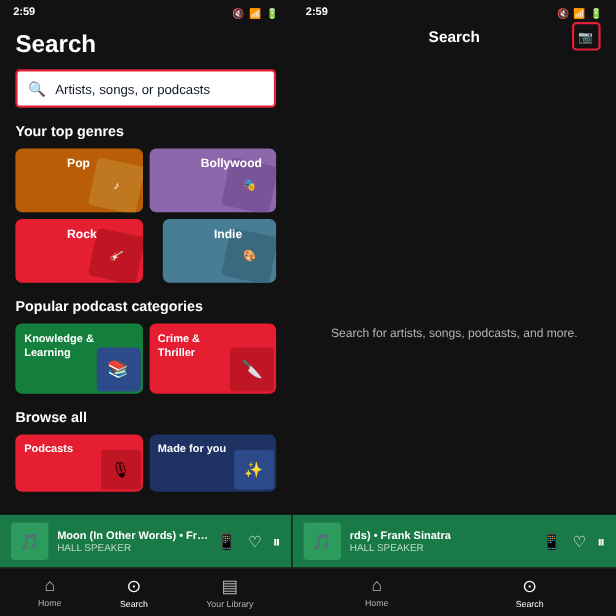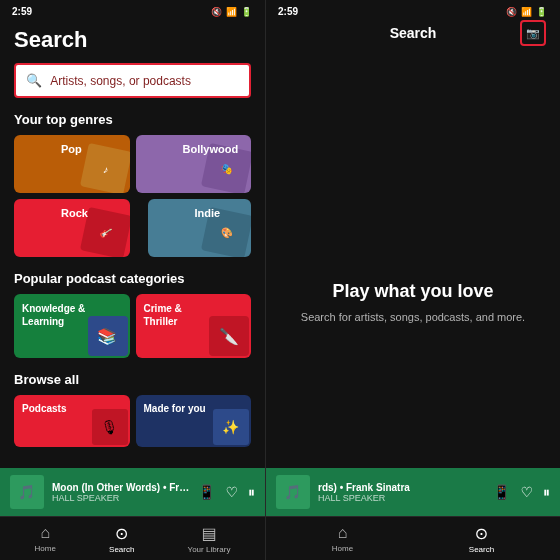--- a/index.html
+++ b/index.html
@@ -60,21 +60,21 @@
       padding: 8px 10px;
       margin-bottom: 14px;
       border: 2px solid #e22134;
     }
     .search-bar-icon {
       color: #555;
       font-size: 13px;
       margin-right: 8px;
     }
     .search-bar-text {
-      color: #7f1d1d;
+      color: #0f172a;
       font-size: 12px;
     }
 
     .section-label {
       color: #fff;
       font-size: 13px;
       font-weight: 700;
       margin-bottom: 8px;
     }
 
@@ -522,21 +522,20 @@
   </div>
 
   <div class="right-header">
     <span class="right-header-title">Search</span>
     <div class="camera-btn">
       <span style="font-size:11px;">📷</span>
     </div>
   </div>
 
   <div class="right-main">
-    <div class="play-love-title">Play what you love</div>
     <div class="play-love-sub">Search for artists, songs, podcasts, and more.</div>
   </div>
 
   <div class="right-now-playing">
     <div class="right-now-playing-thumb">
       <span>🎵</span>
     </div>
     <div class="right-now-playing-info">
       <div class="right-now-playing-title">rds) • Frank Sinatra</div>
       <div class="right-now-playing-sub">HALL SPEAKER</div>

